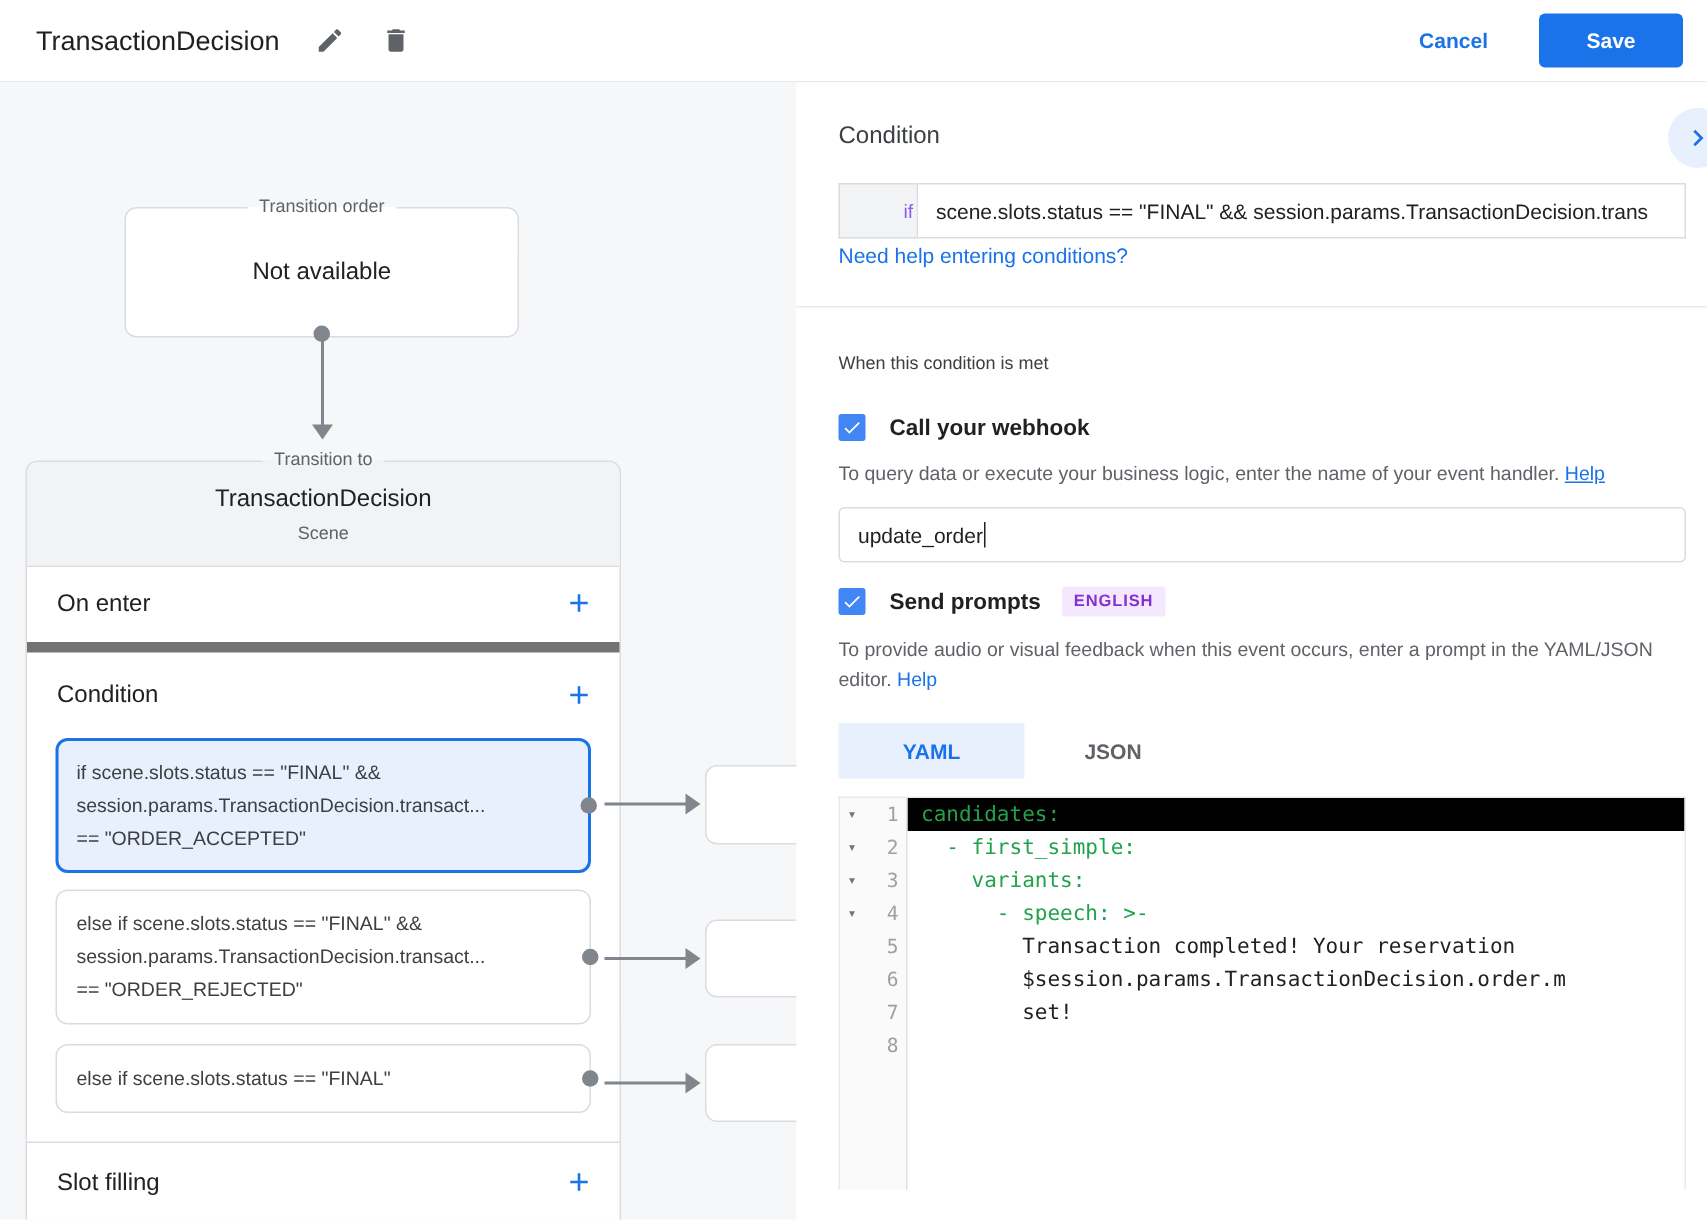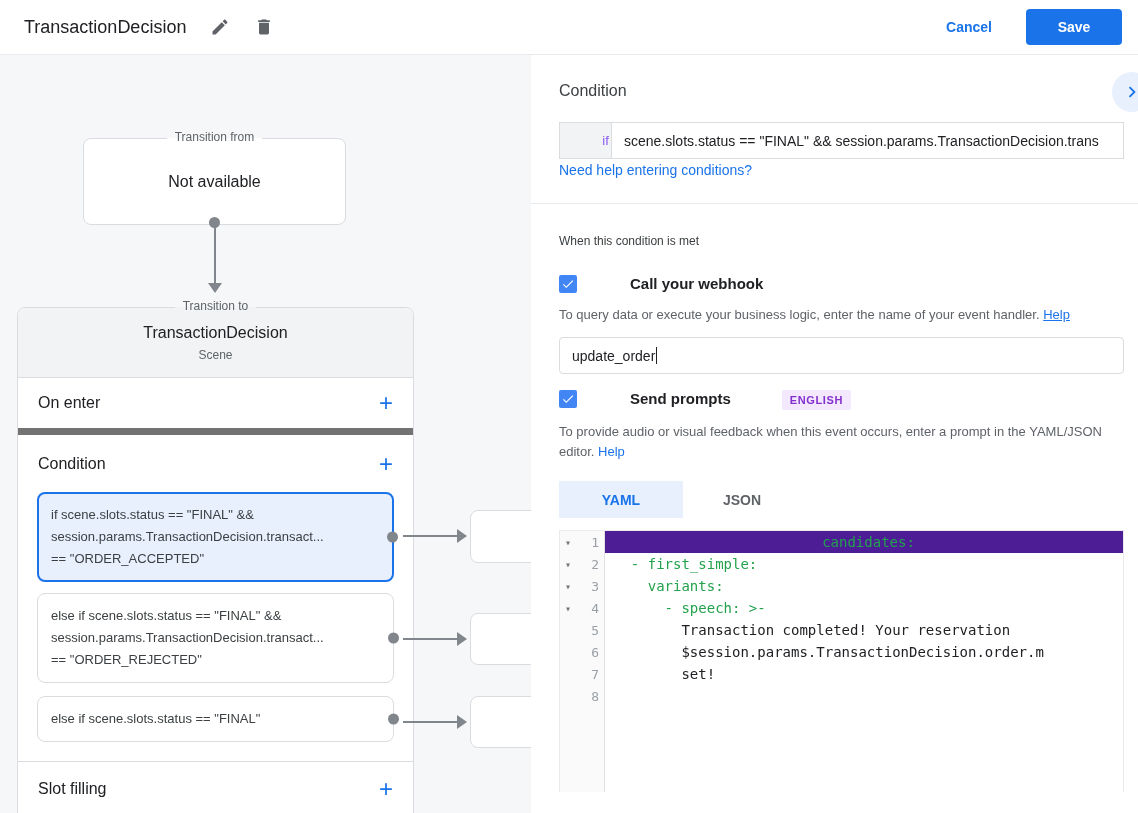--- a/index.html
+++ b/index.html
@@ -76,21 +76,21 @@
   .if-row { display:flex; margin-top:22px; height:37px; }
   .if-cell { width:52px; background:#f1f3f4; border:1px solid #dadce0; border-right:none;
     display:flex; align-items:center; justify-content:center; font-size:13px; color:#8b5cf6;padding-left:40px; }
   .if-value { flex:1; border:1px solid #dadce0; background:#fff; display:flex;
     align-items:center; padding:0 12px; font-size:14px; color:#202124;
     white-space:nowrap; overflow:hidden; }
   .link { color:#1a73e8; font-size:14px; cursor:pointer; display:inline-block; }
   .sec1 .link { margin-top:3px; }
   .sec2 { padding:30px 14px 0 28px; }
   .when-h { font-size:12px; color:#3c4043; }
-  .cb-row { display:flex; margin-top:27px;gap:37px; }
+  .cb-row { display:flex; align-items:center; margin-top:27px; }
   .checkbox { width:18px; height:18px; border-radius:2px; background:#4285f4;
     display:flex; align-items:center; justify-content:center; cursor:pointer; flex:none; }
   .checkbox svg { width:14px; height:14px; fill:#fff; }
   .cb-label { font-size:15px; font-weight:600; color:#202124; margin-left:16px; }
   .badge { margin-left:14px; background:#f3e8fd; color:#8430ce; font-size:11px;
     font-weight:700; letter-spacing:.6px; padding:4px 8px; border-radius:2px; }
   .desc { margin-top:12px; font-size:13px; color:#5f6368; line-height:20px; max-width:560px; }
   .desc .link { font-size:13px; }
   .underline { text-decoration:underline; }
   .text-input { margin-top:12px; height:37px; border:1px solid #dadce0; border-radius:4px;
@@ -107,42 +107,42 @@
   .editor { margin-top:12px; border:1px solid #e8eaed; border-bottom:none;
     display:flex; height:262px; font-family:"DejaVu Sans Mono", monospace; }
   .gutter { width:45px; background:#fafafa; border-right:1px solid #e0e0e0; flex:none; }
   .g-row { height:22px; display:flex; align-items:center; }
   .fold { width:16px; text-align:center; color:#757575; font-size:10px; cursor:pointer; }
   .fold.on::before { content:"▾"; }
   .lnum { flex:1; text-align:right; padding-right:5px; font-size:13px; color:#9aa0a6; }
   .code { flex:1; overflow:hidden; font-size:14px; }
   .c-line { height:22px; line-height:22px; white-space:pre; padding-left:9px; color:#202124; }
   .c-line.key { color:#22a24c; }
-  .c-line.active { background:#4c1d95;text-align:center; }
+  .c-line.active { background:#000000; }
 </style>
 </head>
 <body>
 
 <div class="topbar">
   <span class="title">TransactionDecision</span>
   <svg class="tb-icon" viewBox="0 0 24 24">
     <path d="M3 17.25V21h3.75L17.81 9.94l-3.75-3.75L3 17.25zM20.71 7.04c.39-.39.39-1.02 0-1.41l-2.34-2.34c-.39-.39-1.02-.39-1.41 0l-1.83 1.83 3.75 3.75 1.83-1.83z"></path>
   </svg>
   <svg class="tb-icon" viewBox="0 0 24 24">
     <path d="M6 19c0 1.1.9 2 2 2h8c1.1 0 2-.9 2-2V7H6v12zM19 4h-3.5l-1-1h-5l-1 1H5v2h14V4z"></path>
   </svg>
   <span class="tb-spacer"></span>
   <span class="cancel-btn">Cancel</span>
   <button class="save-btn">Save</button>
 </div>
 
 <div class="left-panel">
 
   <div class="tf-box">
-    <span class="legend">Transition from</span>
+    <span class="legend">Transition order</span>
     <span class="tf-text">Not available</span>
   </div>
 
   <div class="v-dot"></div>
   <div class="v-line"></div>
   <div class="v-head"></div>
 
   <div class="scene-card">
     <span class="legend">Transition to</span>
     <div class="card-header">

